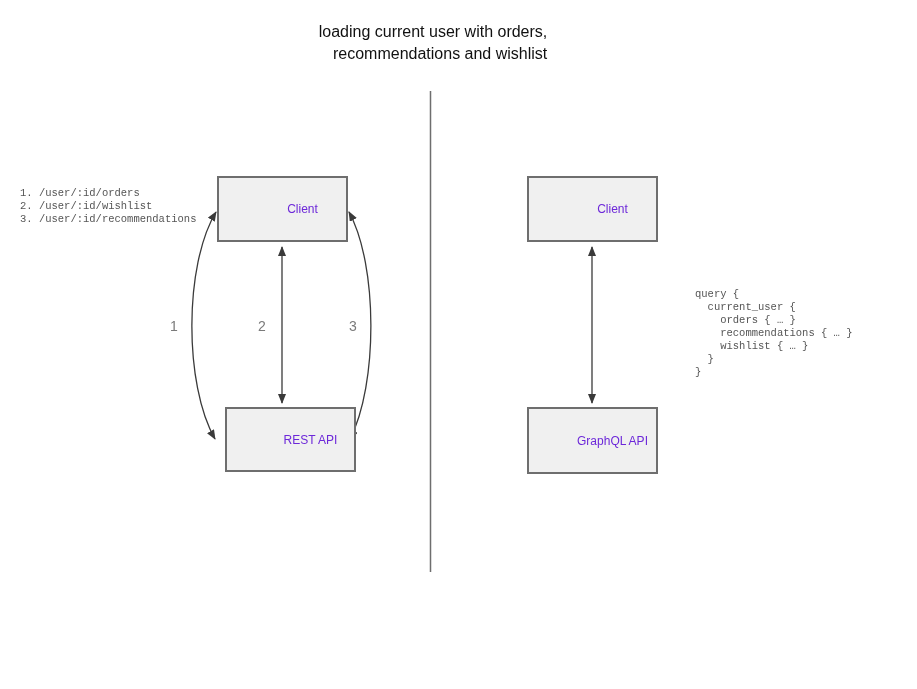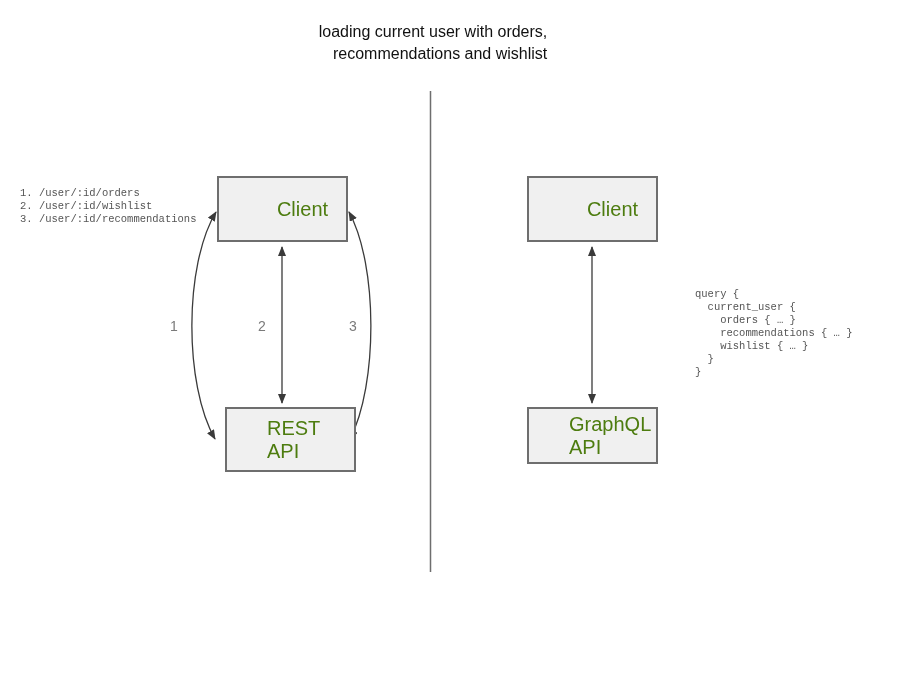--- a/index.html
+++ b/index.html
@@ -37,28 +37,28 @@
   }
   .node-box {
     position: absolute;
     width: 131px;
     box-sizing: border-box;
     background: #f0f0f0;
     border: 2px solid #6e6e6e;
     display: flex;
     align-items: center;
     justify-content: center;
-    font-size: 20px;
-    color: #4d7c0f;
+    font-size: 12px;
+    color: #6d28d9;
     padding-left: 40px;
   }
   .box-client-rest   { left: 217px; top: 176px; height: 66px; }
   .box-rest-api      { left: 217px; top: 407px; height: 65px; margin-left: 8px; }
   .box-client-gql    { left: 527px; top: 176px; height: 66px; }
-  .box-graphql-api   { left: 527px; top: 407px; height: 57px; }
+  .box-graphql-api   { left: 527px; top: 407px; height: 67px; }
   .mono {
     position: absolute;
     margin: 12px;
     font-family: "Liberation Mono", "DejaVu Sans Mono", monospace;
     font-size: 10.5px;
     line-height: 13px;
     color: #555555;
     white-space: pre;
   }
   .endpoints { left: 8px; top: 175px; }

